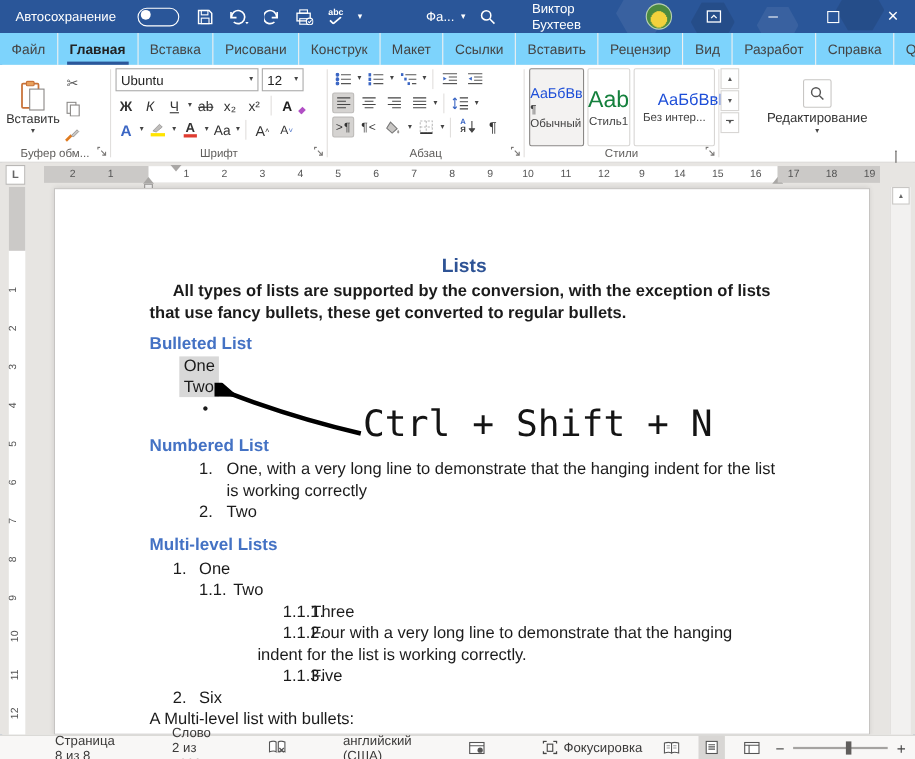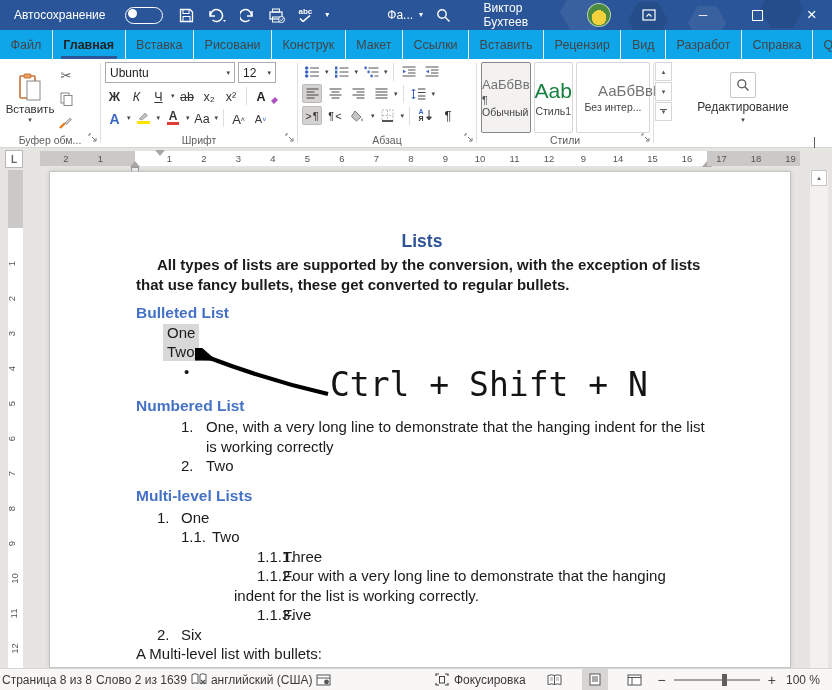--- a/index.html
+++ b/index.html
@@ -18,21 +18,21 @@
   .qat{display:flex;align-items:center;gap:13px;margin-left:16px;z-index:2;}
   .qat .ic{display:flex;align-items:center;}
   .tb-doc{margin-left:58px;display:flex;align-items:center;gap:6px;z-index:2;font-size:12px;}
   .tb-right{margin-left:auto;display:flex;align-items:center;gap:14px;z-index:2;}
   .tb-right .slot{width:44px;display:flex;justify-content:center;align-items:center;height:30px;}
   .avatar{width:22px;height:22px;border-radius:50%;border:1px solid rgba(255,255,255,.6);
     background:radial-gradient(circle at 50% 62%,#f2d13c 0 42%,#4b8a3f 43% 100%);}
   .car{font-size:8px;line-height:8px;}
   .maxbox{width:9px;height:9px;border:1.2px solid #fff;}
   
-  .tabrow{position:absolute;left:-2px;top:30px;width:832px;height:29px;background:#0ea5e9;
+  .tabrow{position:absolute;left:-2px;top:30px;width:832px;height:29px;background:#7dd3fc;
     display:flex;align-items:stretch;font-size:12.5px;color:#444;}
   .tab{display:flex;align-items:center;padding:0 10.5px;cursor:default;position:relative;border-right:1px solid #f0f0f0;}
   .tab.active{color:#222;font-weight:700;}
   .tab.active::after{content:"";position:absolute;left:8px;right:8px;bottom:0;height:3px;background:#2b579a;}
   
   .ribbon{position:absolute;left:-2px;top:59px;width:832px;height:89px;background:#fff;
     border-bottom:1px solid #d8d6d4;display:flex;box-sizing:border-box;font-size:12px;color:#333;}
   .group{position:relative;display:flex;flex-direction:column;padding:3px 4px 14px 4px;box-sizing:border-box;}
   .gsep{width:1px;background:#e1dfdd;margin:4px 0;}
   .glabel{position:absolute;bottom:1px;left:0;right:0;text-align:center;font-size:10.5px;color:#605e5c;white-space:nowrap;}
@@ -49,21 +49,21 @@
   .combo{height:21px;border:1px solid #ababab;display:flex;align-items:center;justify-content:space-between;
     padding:0 4px;font-size:12px;color:#222;box-sizing:border-box;background:#fff;}
   .fbtn{font-size:12.5px;font-weight:700;color:#333;height:19px;display:flex;align-items:flex-end;justify-content:center;min-width:17px;padding:0 1px;line-height:15px;}
   .vsep{width:1px;height:18px;background:#e1dfdd;margin:0 2px;}
   .g-para{width:178px;}
   .g-styles{width:176px;}
   .cards{display:flex;gap:3px;flex:1;}
   .card{width:74px;border:1px solid #d8d6d4;border-radius:2px;background:#fff;display:flex;flex-direction:column;
     align-items:center;justify-content:center;gap:2px;box-sizing:border-box;}
   .card.sel{border:1px solid #8a8886;background:#f3f2f1;}
-  .card .prev{color:#737373;}
+  .card .prev{color:#1d4ed8;}
   .card .cname{font-size:10.5px;color:#444;}
   .scrollcol{display:flex;flex-direction:column;gap:1px;margin-left:2px;}
   .scrollcol .sbtn{width:15px;height:17px;border:1px solid #d8d6d4;display:flex;align-items:center;justify-content:center;font-size:7px;color:#555;background:#fff;}
   .g-edit{flex:1;align-items:center;justify-content:center;display:flex;flex-direction:column;gap:2px;padding-bottom:14px;}
   .searchbox{width:24px;height:24px;border:1px solid #c8c6c4;border-radius:2px;display:flex;align-items:center;justify-content:center;}
   .collapse{position:absolute;right:10px;bottom:4px;width:8px;height:5px;}
   .chevup{width:6px;height:6px;border-left:1.4px solid #605e5c;border-top:1.4px solid #605e5c;transform:rotate(45deg);}
   
   .docarea{position:absolute;left:-2px;top:148px;width:832px;height:520px;background:#e7e5e2;overflow:hidden;}
   .tabsel{position:absolute;left:5px;top:2px;width:16px;height:16px;background:#fff;border:1px solid #b9b7b5;
@@ -105,21 +105,21 @@
   .lvl1{padding-left:45px;}  .lvl1 .num{left:21px;}
   .lvl2{padding-left:76px;}  .lvl2 .num{left:45px;}
   .lvl3{padding-left:98px;text-indent:49px;}  .lvl3 .num{left:72px;}
   .trail{margin-left:23px;}
   .shortcut{position:absolute;left:280px;top:193px;font-family:"DejaVu Sans Mono",monospace;
     font-size:33px;color:#141414;white-space:nowrap;}
   .arrow{position:absolute;left:145px;top:176px;}
   
   .statusbar{position:absolute;left:-2px;bottom:-2px;width:832px;height:22px;background:#f8f7f6;border-top:1px solid #d8d6d4;
     display:flex;align-items:center;font-size:12px;color:#3b3a39;box-sizing:border-box;}
-  .st{display:flex;align-items:center;gap:5px;padding:0 2px;height:100%;}
+  .st{display:flex;align-items:center;gap:5px;padding:0 2px;height:100%;margin-left:48px;}
   .st-right{margin-left:auto;display:flex;align-items:center;height:100%;}
   .viewbtn{width:26px;height:100%;display:flex;align-items:center;justify-content:center;}
   .viewbtn.sel{background:#d8d6d4;}
   .zoomwrap{display:flex;align-items:center;gap:8px;padding:0 10px;}
   .ztrack{width:86px;height:2px;background:#a5a3a1;position:relative;}
   .zthumb{position:absolute;left:48px;top:-5px;width:5px;height:12px;background:#605e5c;}
   .zsign{font-size:14px;color:#444;}
 </style>
 </head>
 <body>

